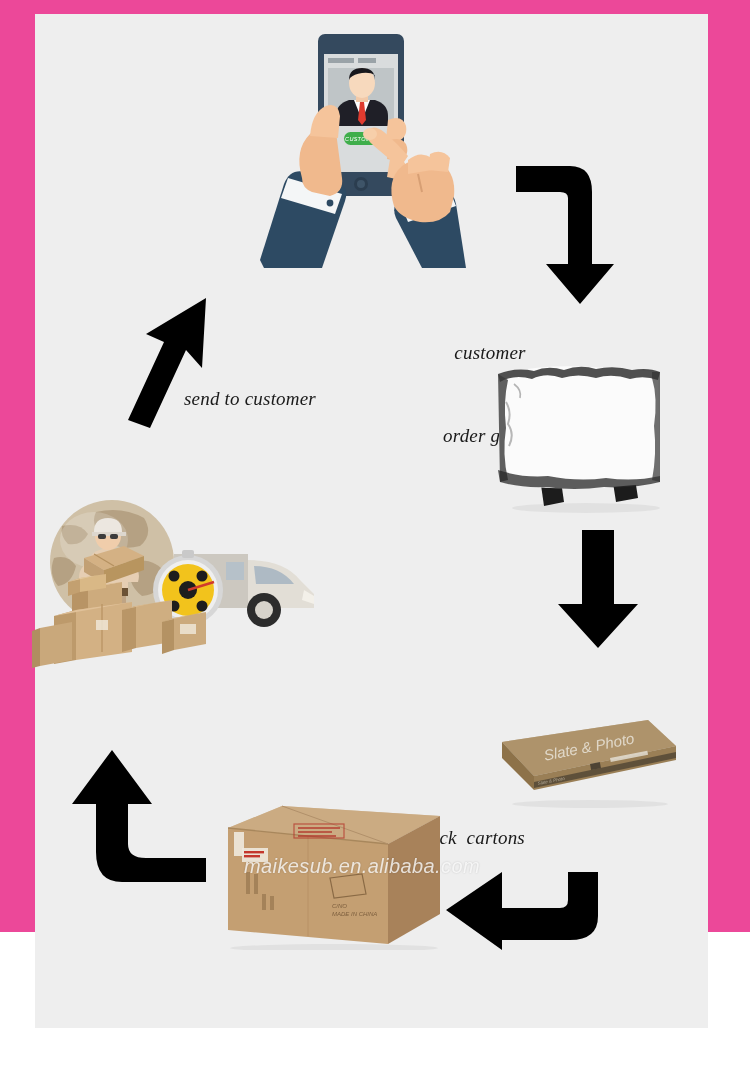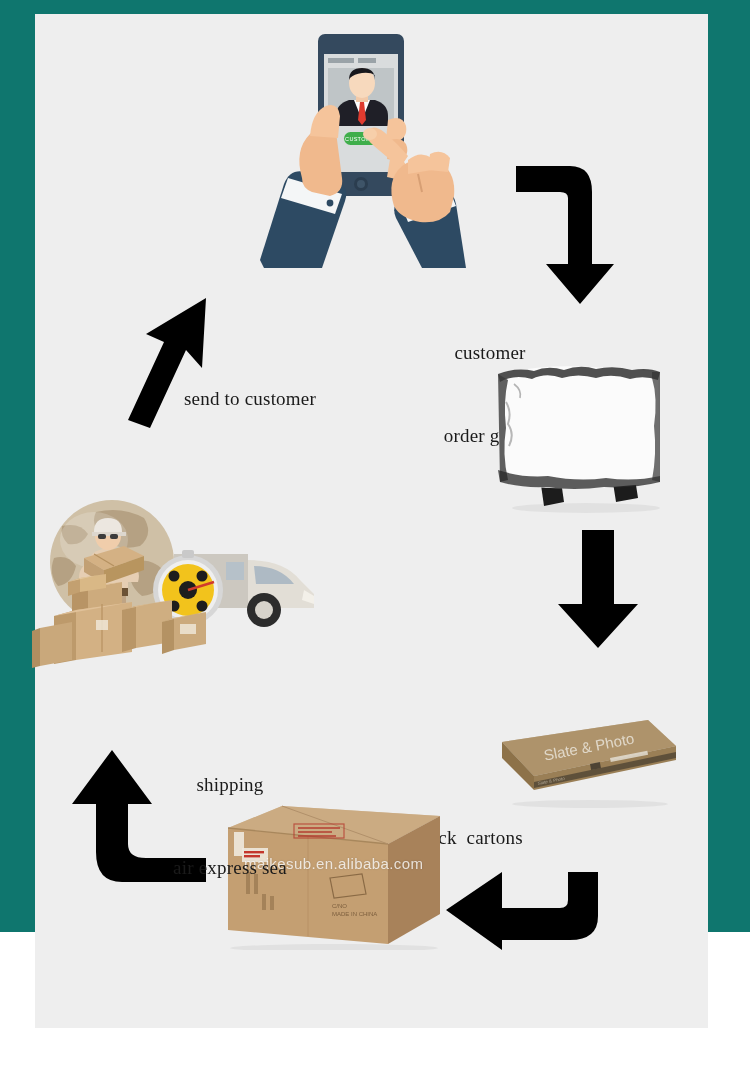--- a/index.html
+++ b/index.html
@@ -1,20 +1,20 @@
 <!DOCTYPE html>
 <html><head>
 <meta charset="utf-8">
 <title>Order Process Flow</title>
 <style>
   html,body{margin:0;padding:0;background:#ffffff;}
   body{width:750px;height:1084px;overflow:hidden;
        font-family:"Liberation Serif", serif;}
 
-  #page{position:relative;width:750px;height:932px;background:#0f766e;}
+  #page{position:relative;width:750px;height:932px;background:#ec4899;font-style:italic;}
 
   
   #panel{position:absolute;left:35px;top:14px;width:673px;height:1014px;
          background:#eeeeee;}
 
   .lbl{position:absolute;font-family:"Liberation Serif", serif;
        color:#1a1a1a;font-size:19px;line-height:1.45;
        text-align:center;white-space:pre;letter-spacing:.2px;}
 
   .art{position:absolute;}
@@ -219,34 +219,30 @@
         <rect x="40" y="92" width="4" height="16"></rect>
         <rect x="48" y="94" width="4" height="14"></rect>
       </g>
 
       <path d="M108 76 L140 72 L144 92 L112 96 Z" fill="none" stroke="#8a6a45" stroke-width="1.2"></path>
       <text x="110" y="106" font-family="Liberation Sans, sans-serif" font-size="6" fill="#7d5f3e">C/NO</text>
       <text x="110" y="114" font-family="Liberation Sans, sans-serif" font-size="6" fill="#7d5f3e">MADE IN CHINA</text>
 
       <ellipse cx="112" cy="146" rx="104" ry="4" fill="#000" opacity=".05"></ellipse>
     </svg>
-    <div class="wm" style="left:22px;top:53px;font-size:15px;letter-spacing:.4px;">maikesub.en.alibaba.com</div>
+    <div class="wm" style="left:22px;top:53px;font-size:20px;letter-spacing:.4px;">maikesub.en.alibaba.com</div>
   </div>
 
   <div class="art arrow" style="left:66px;top:748px;width:142px;height:136px;">
     <svg width="142" height="136" viewBox="0 0 142 136">
       <path d="M46 2 L86 56 L62 56 L62 96 Q62 110 80 110 L140 110 L140 134 L56 134
                Q30 134 30 104 L30 56 L6 56 Z" fill="#000000"></path>
     </svg>
   </div>
 
-  <div class="lbl" style="left:130px;top:716px;width:200px;">
-    <div>shipping</div>
-    <div>air express sea</div>
-  </div>
 
   <div class="art delivery-scene">
     <svg width="300" height="180" viewBox="0 0 300 180">
 
       <circle cx="80" cy="70" r="62" fill="#cfc0a6"></circle>
       <circle cx="80" cy="70" r="62" fill="url(#gg)" opacity="0"></circle>
       <path d="M30 34 Q48 30 56 42 Q50 54 36 52 Q28 44 30 34 Z" fill="#b5a183"></path>
       <path d="M22 66 Q36 62 44 74 Q40 92 26 94 Q16 82 22 66 Z" fill="#b5a183"></path>
       <path d="M64 20 Q90 14 112 26 Q122 42 108 54 Q86 60 70 46 Q58 32 64 20 Z" fill="#b5a183"></path>
       <path d="M98 70 Q122 64 134 82 Q130 102 110 104 Q94 92 98 70 Z" fill="#b5a183"></path>

